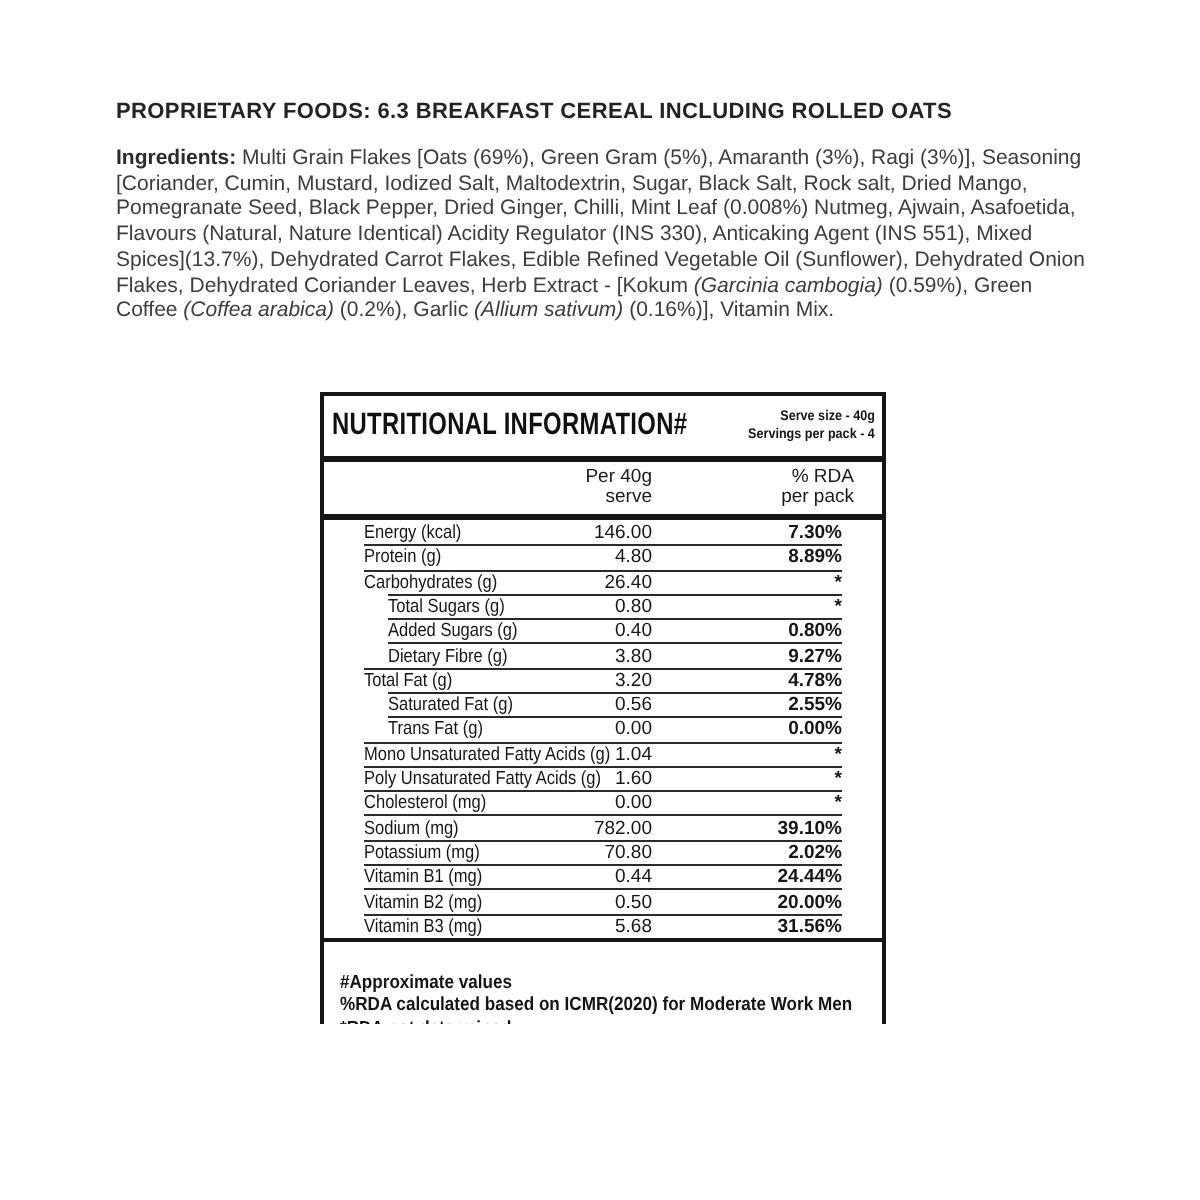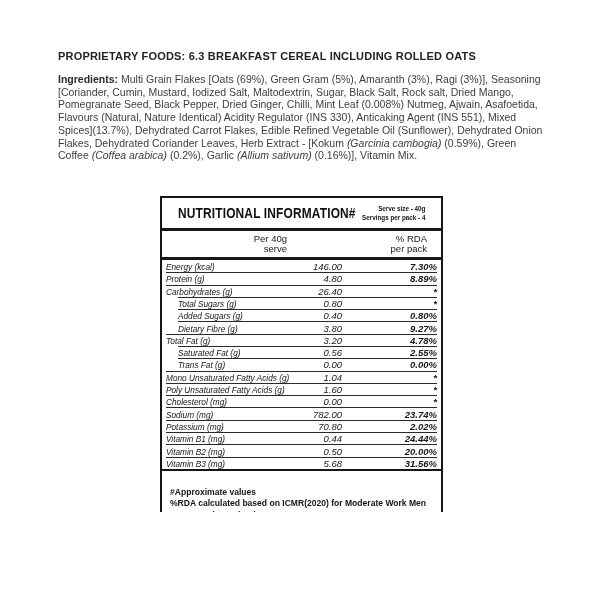--- a/index.html
+++ b/index.html
@@ -36,54 +36,53 @@
     margin:34px auto 0 auto;
     width:283px;
     border:2px solid #161616;
     background:#fff;
     color:#111;
     box-sizing:border-box;
   }
   .nt-header{
     display:flex;align-items:center;
     height:30px;
-    padding:0 16px;
+    padding:0 4px;
     border-bottom:3px solid #161616;
   }
   .nt-title-wrap{flex:1 1 auto;min-width:0;overflow:visible;}
   .nt-title{
     display:inline-block;
     font-size:15.5px;font-weight:bold;white-space:nowrap;
     transform:scaleX(0.77);transform-origin:0 50%;
     letter-spacing:0.2px;color:#101010;
   }
   .nt-serve{
     flex:0 0 auto;margin-left:auto;text-align:right;
     font-size:7px;font-weight:bold;line-height:9px;
     transform:scaleX(0.9);transform-origin:100% 50%;
     white-space:nowrap;color:#161616;
   }
   .nt-colheads{
     display:flex;align-items:flex-end;
     padding:3px 8px 3px 8px;
     border-bottom:3px solid #161616;
-    gap:39px;
   }
   .nt-colheads .spacer{flex:1 1 auto;}
   .col-per{
     width:60px;text-align:right;padding-right:12px;
     font-size:9.5px;line-height:10px;white-space:pre-line;color:#1a1a1a;
     box-sizing:border-box;
   }
   .col-rda{
     width:95px;text-align:right;padding-right:6px;
     font-size:9.5px;line-height:10px;white-space:pre-line;color:#1a1a1a;
     box-sizing:border-box;
   }
-  .nt-body{padding:0 4px;font-style:italic;}
+  .nt-body{padding:0 20px;}
   .nt-row{
     display:flex;align-items:center;
     height:12.3px;box-sizing:border-box;
   }
   .nt-row.bordered{border-top:1px solid #2a2a2a;}
   .nt-row.ind1{margin-left:12px;}
   .nt-row.ind2{}
   .nt-label{
     flex:1 1 auto;min-width:0;white-space:nowrap;
     font-size:9.5px;color:#161616;
@@ -189,21 +188,21 @@
           <span class="nt-rda">*</span>
         </div>
         <div class="nt-row bordered">
           <span class="nt-label">Cholesterol (mg)</span>
           <span class="nt-val">0.00</span>
           <span class="nt-rda">*</span>
         </div>
         <div class="nt-row bordered">
           <span class="nt-label">Sodium (mg)</span>
           <span class="nt-val">782.00</span>
-          <span class="nt-rda">23.74%</span>
+          <span class="nt-rda">39.10%</span>
         </div>
         <div class="nt-row bordered">
           <span class="nt-label">Potassium (mg)</span>
           <span class="nt-val">70.80</span>
           <span class="nt-rda">2.02%</span>
         </div>
         <div class="nt-row bordered">
           <span class="nt-label">Vitamin B1 (mg)</span>
           <span class="nt-val">0.44</span>
           <span class="nt-rda">24.44%</span>

